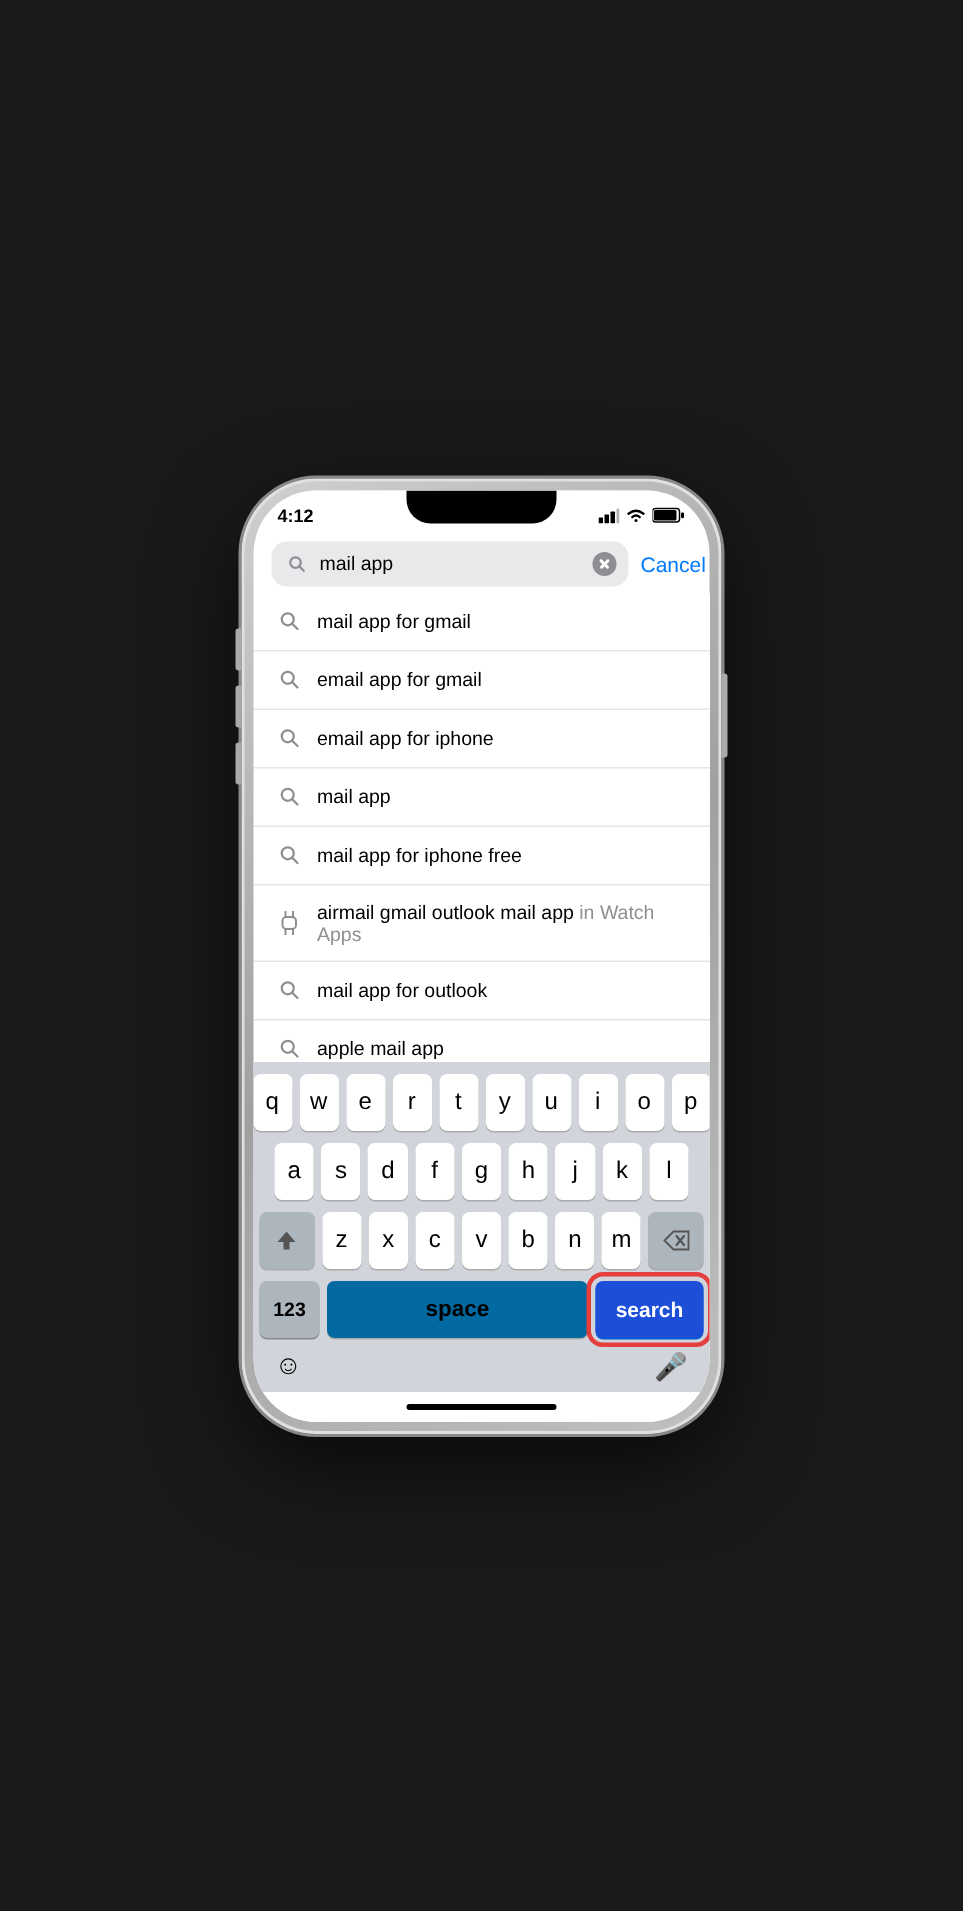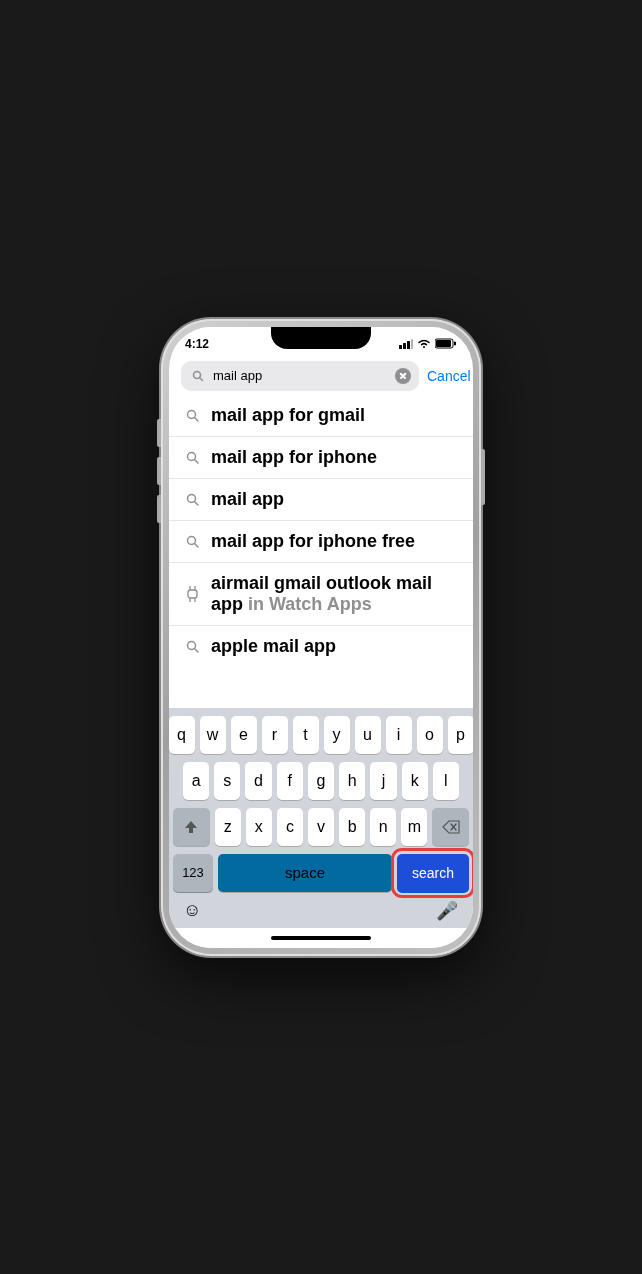--- a/index.html
+++ b/index.html
@@ -162,23 +162,22 @@
       height: 18px;
       flex-shrink: 0;
       display: flex;
       align-items: center;
       justify-content: center;
       color: #8e8e93;
       font-size: 13px;
     }
 
     .sug-text {
-      font-size: 18px;
+      font-size: 13px;
       color: #000;
-      font-weight: bold;
     }
 
     .sug-text .secondary {
       color: #8e8e93;
     }
 
     
     .keyboard {
       background: #d1d5db;
       flex-shrink: 0;
@@ -226,20 +225,21 @@
       background: #adb5bd;
       max-width: 40px;
       font-size: 16px;
     }
 
     .kb-row-bottom {
       display: flex;
       gap: 5px;
       margin-bottom: 4px;
       align-items: flex-end;
+      font-weight: bold;
     }
 
     .kb-123 {
       background: #adb5bd;
       border-radius: 5px;
       height: 38px;
       width: 40px;
       display: flex;
       align-items: center;
       justify-content: center;
@@ -402,29 +402,38 @@
       <div class="suggestion-item">
         <div class="sug-icon">
           <svg width="13" height="13" viewBox="0 0 13 13" fill="none">
             <circle cx="5.5" cy="5.5" r="4" stroke="#8e8e93" stroke-width="1.5"></circle>
             <line x1="8.5" y1="8.5" x2="12" y2="12" stroke="#8e8e93" stroke-width="1.5" stroke-linecap="round"></line>
           </svg>
         </div>
         <span class="sug-text">mail app for gmail</span>
       </div>
 
-
-      <div class="suggestion-item">
-        <div class="sug-icon">
-          <svg width="13" height="13" viewBox="0 0 13 13" fill="none">
-            <circle cx="5.5" cy="5.5" r="4" stroke="#8e8e93" stroke-width="1.5"></circle>
-            <line x1="8.5" y1="8.5" x2="12" y2="12" stroke="#8e8e93" stroke-width="1.5" stroke-linecap="round"></line>
-          </svg>
-        </div>
-        <span class="sug-text">mail app for iphone</span>
+      <div class="suggestion-item">
+        <div class="sug-icon">
+          <svg width="13" height="13" viewBox="0 0 13 13" fill="none">
+            <circle cx="5.5" cy="5.5" r="4" stroke="#8e8e93" stroke-width="1.5"></circle>
+            <line x1="8.5" y1="8.5" x2="12" y2="12" stroke="#8e8e93" stroke-width="1.5" stroke-linecap="round"></line>
+          </svg>
+        </div>
+        <span class="sug-text">email app for gmail</span>
+      </div>
+
+      <div class="suggestion-item">
+        <div class="sug-icon">
+          <svg width="13" height="13" viewBox="0 0 13 13" fill="none">
+            <circle cx="5.5" cy="5.5" r="4" stroke="#8e8e93" stroke-width="1.5"></circle>
+            <line x1="8.5" y1="8.5" x2="12" y2="12" stroke="#8e8e93" stroke-width="1.5" stroke-linecap="round"></line>
+          </svg>
+        </div>
+        <span class="sug-text">email app for iphone</span>
       </div>
 
       <div class="suggestion-item">
         <div class="sug-icon">
           <svg width="13" height="13" viewBox="0 0 13 13" fill="none">
             <circle cx="5.5" cy="5.5" r="4" stroke="#8e8e93" stroke-width="1.5"></circle>
             <line x1="8.5" y1="8.5" x2="12" y2="12" stroke="#8e8e93" stroke-width="1.5" stroke-linecap="round"></line>
           </svg>
         </div>
         <span class="sug-text">mail app</span>
@@ -446,20 +455,29 @@
             <rect x="2" y="4" width="9" height="8" rx="2.5" stroke="#8e8e93" stroke-width="1.3"></rect>
             <line x1="4" y1="0" x2="4" y2="4" stroke="#8e8e93" stroke-width="1.3"></line>
             <line x1="9" y1="0" x2="9" y2="4" stroke="#8e8e93" stroke-width="1.3"></line>
             <line x1="4" y1="12" x2="4" y2="16" stroke="#8e8e93" stroke-width="1.3"></line>
             <line x1="9" y1="12" x2="9" y2="16" stroke="#8e8e93" stroke-width="1.3"></line>
           </svg>
         </div>
         <span class="sug-text">airmail gmail outlook mail app <span class="secondary">in Watch Apps</span></span>
       </div>
 
+      <div class="suggestion-item">
+        <div class="sug-icon">
+          <svg width="13" height="13" viewBox="0 0 13 13" fill="none">
+            <circle cx="5.5" cy="5.5" r="4" stroke="#8e8e93" stroke-width="1.5"></circle>
+            <line x1="8.5" y1="8.5" x2="12" y2="12" stroke="#8e8e93" stroke-width="1.5" stroke-linecap="round"></line>
+          </svg>
+        </div>
+        <span class="sug-text">mail app for outlook</span>
+      </div>
 
       <div class="suggestion-item">
         <div class="sug-icon">
           <svg width="13" height="13" viewBox="0 0 13 13" fill="none">
             <circle cx="5.5" cy="5.5" r="4" stroke="#8e8e93" stroke-width="1.5"></circle>
             <line x1="8.5" y1="8.5" x2="12" y2="12" stroke="#8e8e93" stroke-width="1.5" stroke-linecap="round"></line>
           </svg>
         </div>
         <span class="sug-text">apple mail app</span>
       </div>

